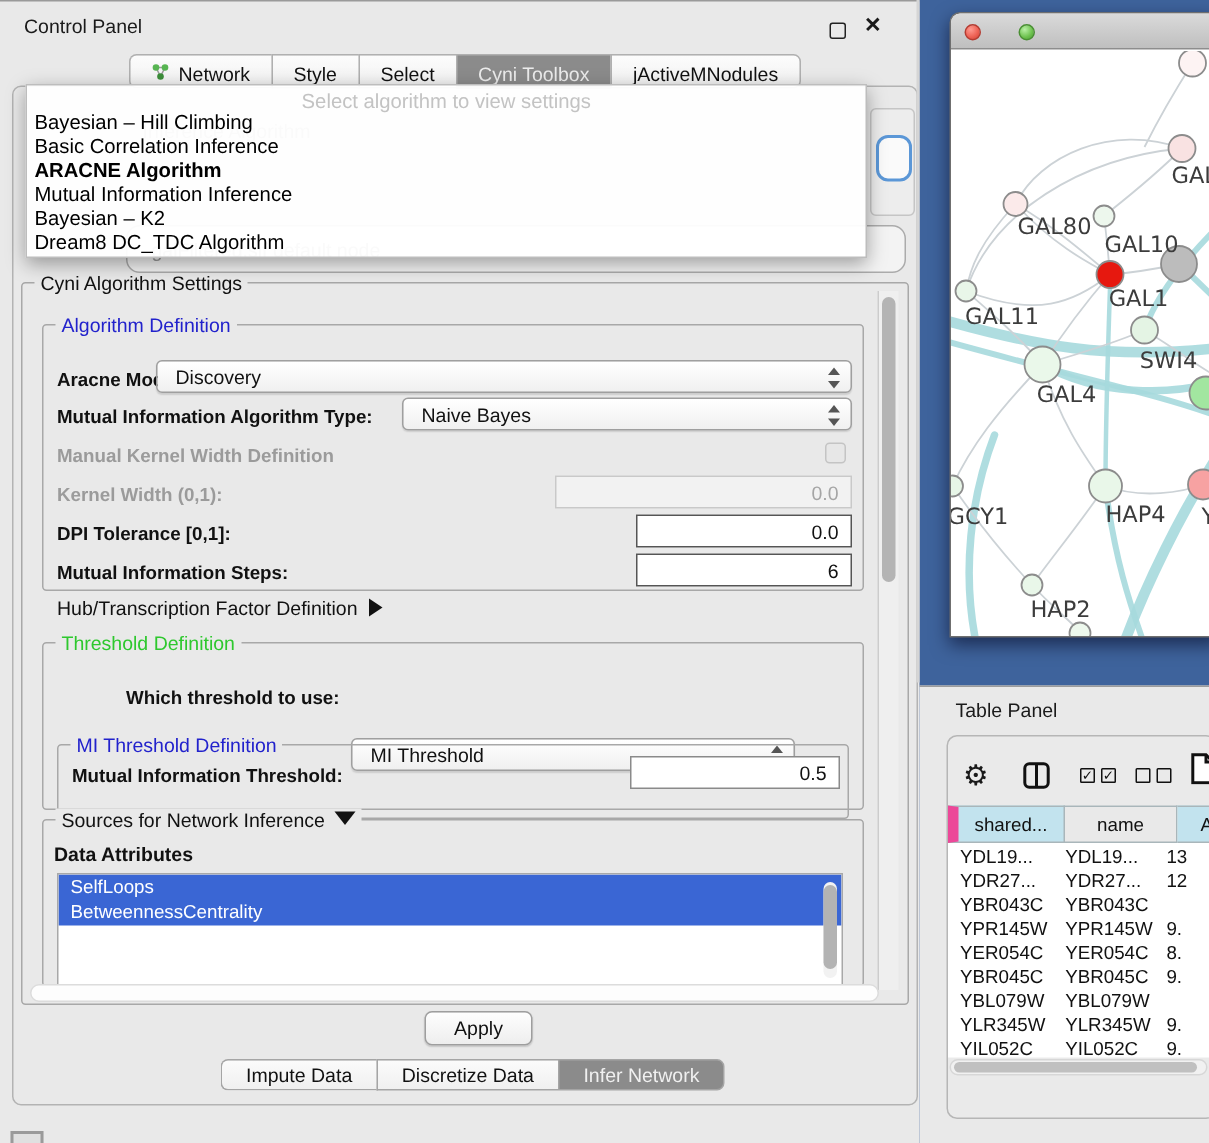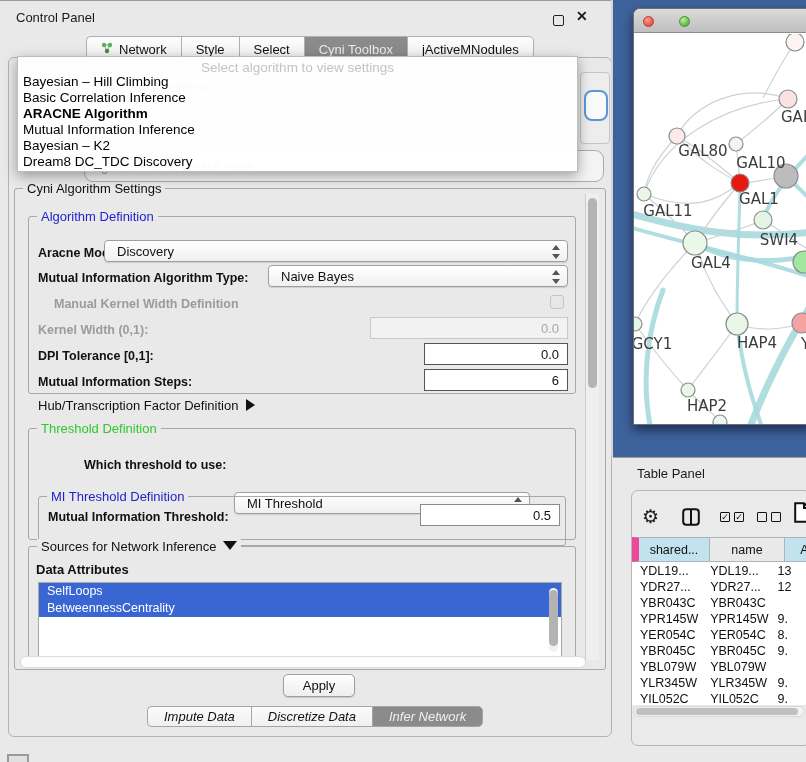--- a/index.html
+++ b/index.html
@@ -62,21 +62,21 @@
   .attr-vthumb { position:absolute; left:0; top:2px; width:9px; height:56px; background:#b3b3b3; border-radius:5px; }
   .hscroll { position:absolute; left:20px; top:656px; width:566px; height:12px; background:#fdfdfd; border:1px solid #dcdcdc; border-radius:6px; }
 
   
   .vscroll { position:absolute; left:585px; top:194px; width:14px; height:466px; background:#efefef; border-left:1px solid #cccccc; }
   .vthumb { position:absolute; left:2px; top:4px; width:9px; height:190px; background:#b4b4b4; border-radius:5px; }
 
   .apply-btn { position:absolute; left:267px; top:674px; width:72px; height:23px; border:1px solid #9e9e9e; border-radius:5px; background:linear-gradient(#fefefe,#eeeeee); font-size:13px; text-align:center; padding-top:3px; box-shadow:0 1px 1px rgba(0,0,0,.15);margin-left:16px; }
 
   .bottom-tabs { position:absolute; left:147px; top:706px; height:21px; display:flex; z-index:10; }
-  .btab { height:21px; padding:2px 16px 0 16px; font-size:13px; background:linear-gradient(#fbfbfb,#f0f0f0); border:1px solid #a5a5a5; border-right:none; white-space:nowrap;font-style:italic; }
+  .btab { height:21px; padding:2px 16px 0 16px; font-size:13px; background:linear-gradient(#fbfbfb,#f0f0f0); border:1px solid #a5a5a5; border-right:none; white-space:nowrap; }
   .btab:first-child { border-radius:5px 0 0 5px; }
   .btab:last-child { border-right:1px solid #a5a5a5; border-radius:0 5px 5px 0; }
   .btab.sel { background:#8b8b8b; color:#f0f0f0; }
 
   .corner-chip { position:absolute; left:7px; top:754px; width:22px; height:14px; border:2px solid #9a9a9a; background:#e0e0e0; }
 
   
   .desktop { position:absolute; left:613px; top:0; width:193px; height:762px; background:#3e639c; }
   .divider { position:absolute; left:611px; top:0; width:2px; height:455px; background:#d5d5d5; }
 
@@ -153,42 +153,42 @@
 <div class="ghost-combo">galFiltered.sif default node</div>
 
 <div class="popup">
   <div class="popup-hint">Select algorithm to view settings</div>
   <div id="popup-items">
       <div class="popup-item" style="top: 17px;">Bayesian – Hill Climbing</div>
       <div class="popup-item" style="top: 33px;">Basic Correlation Inference</div>
       <div class="popup-item b" style="top: 49px;">ARACNE Algorithm</div>
       <div class="popup-item" style="top: 65px;">Mutual Information Inference</div>
       <div class="popup-item" style="top: 81px;">Bayesian – K2</div>
-      <div class="popup-item" style="top: 97px;">Dream8 DC_TDC Discovery</div>
+      <div class="popup-item" style="top: 97px;">Dream8 DC_TDC Algorithm</div>
     </div>
 </div>
 
 <div class="group" style="left:14px;top:188px;width:592px;height:482px;">
   <span class="gtitle">Cyni Algorithm Settings</span>
 </div>
 <div class="vscroll">
     <div class="vthumb"></div>
   </div>
 
 <div class="group" style="left:28px;top:216px;width:548px;height:178px;">
   <span class="gtitle blue">Algorithm Definition</span>
 </div>
 
 <div class="lb" style="left:38px;top:246px;">Aracne Mode:</div>
 <div class="combo" style="left:104px;top:240px;width:464px;"><span>Discovery</span><span class="spin"></span></div>
 
 <div class="lb" style="left:38px;top:271px;">Mutual Information Algorithm Type:</div>
 <div class="combo" style="left:268px;top:265px;width:300px;"><span>Naive Bayes</span><span class="spin"></span></div>
 
-<div class="lb dis" style="left:38px;top:297px;margin-left:16px;">Manual Kernel Width Definition</div>
+<div class="lb dis" style="left:38px;top:297px;">Manual Kernel Width Definition</div>
 <div class="checkbox" style="left:550px;top:295px;"></div>
 
 <div class="lb dis" style="left:38px;top:323px;">Kernel Width (0,1):</div>
 <div class="field dis" style="left:370px;top:317px;width:198px;">0.0</div>
 
 <div class="lb" style="left:38px;top:349px;">DPI Tolerance [0,1]:</div>
 <div class="field" style="left:424px;top:343px;width:144px;">0.0</div>
 
 <div class="lb" style="left:38px;top:375px;">Mutual Information Steps:</div>
 <div class="field" style="left:424px;top:369px;width:144px;">6</div>

